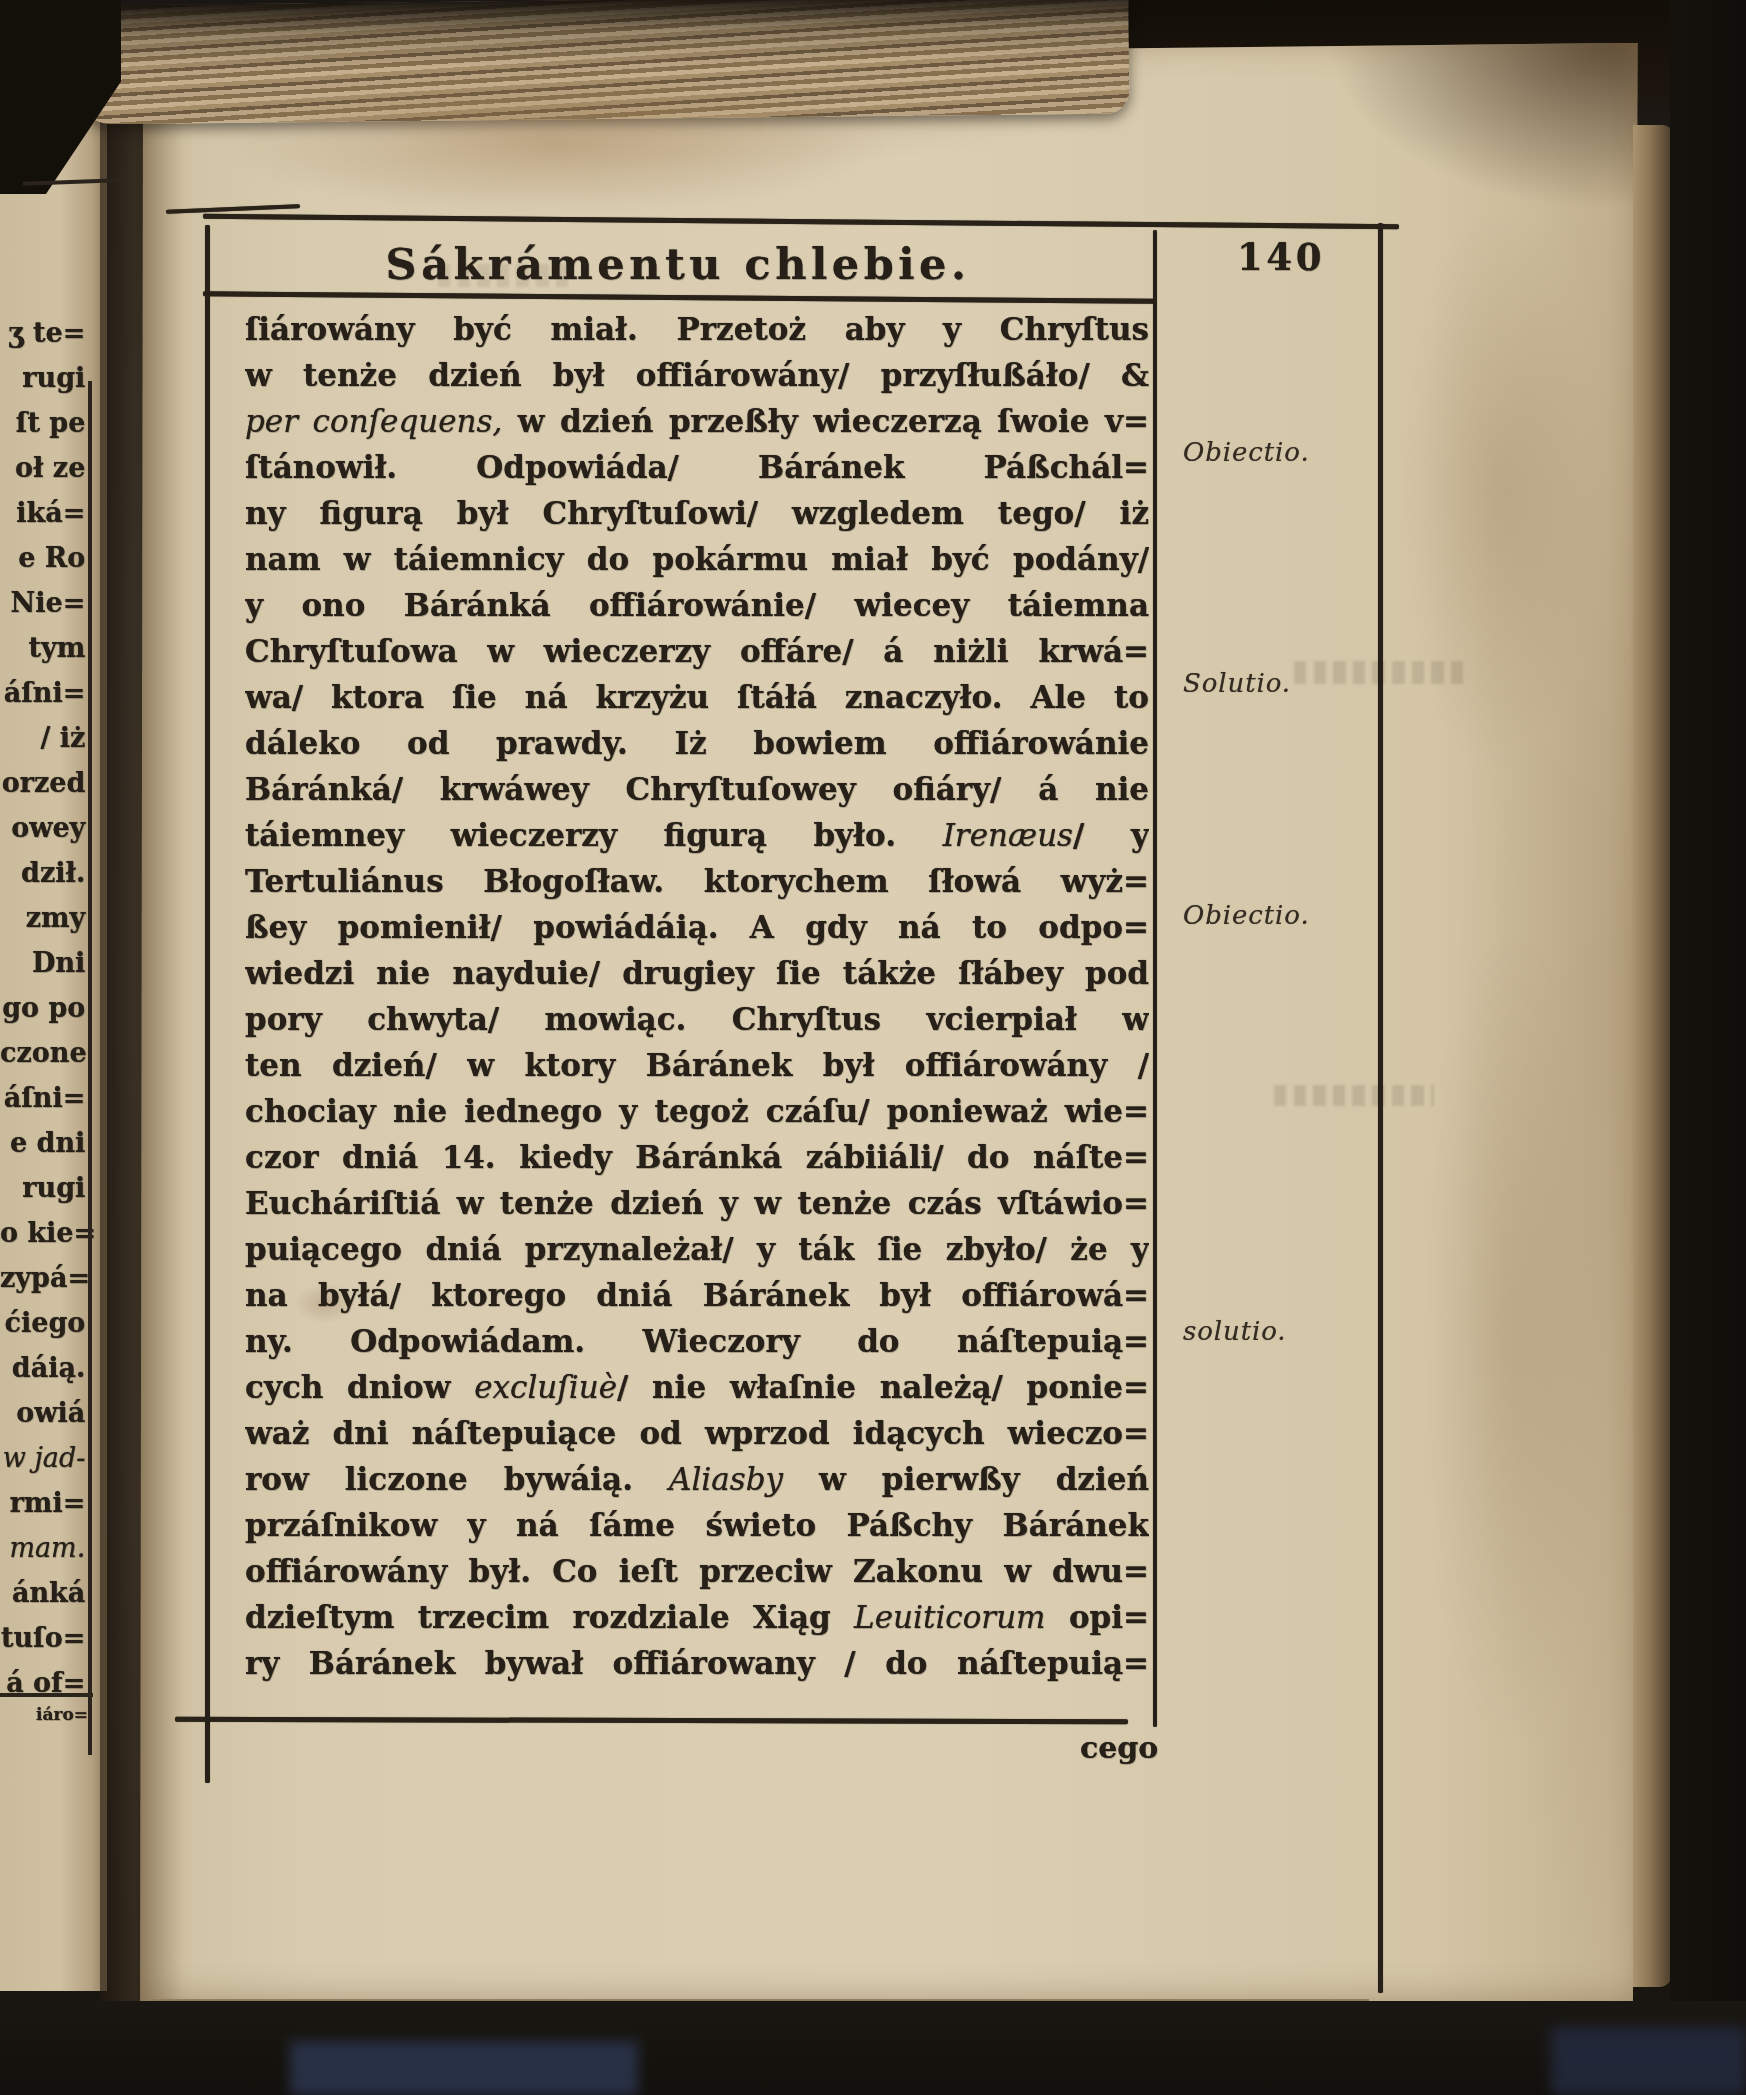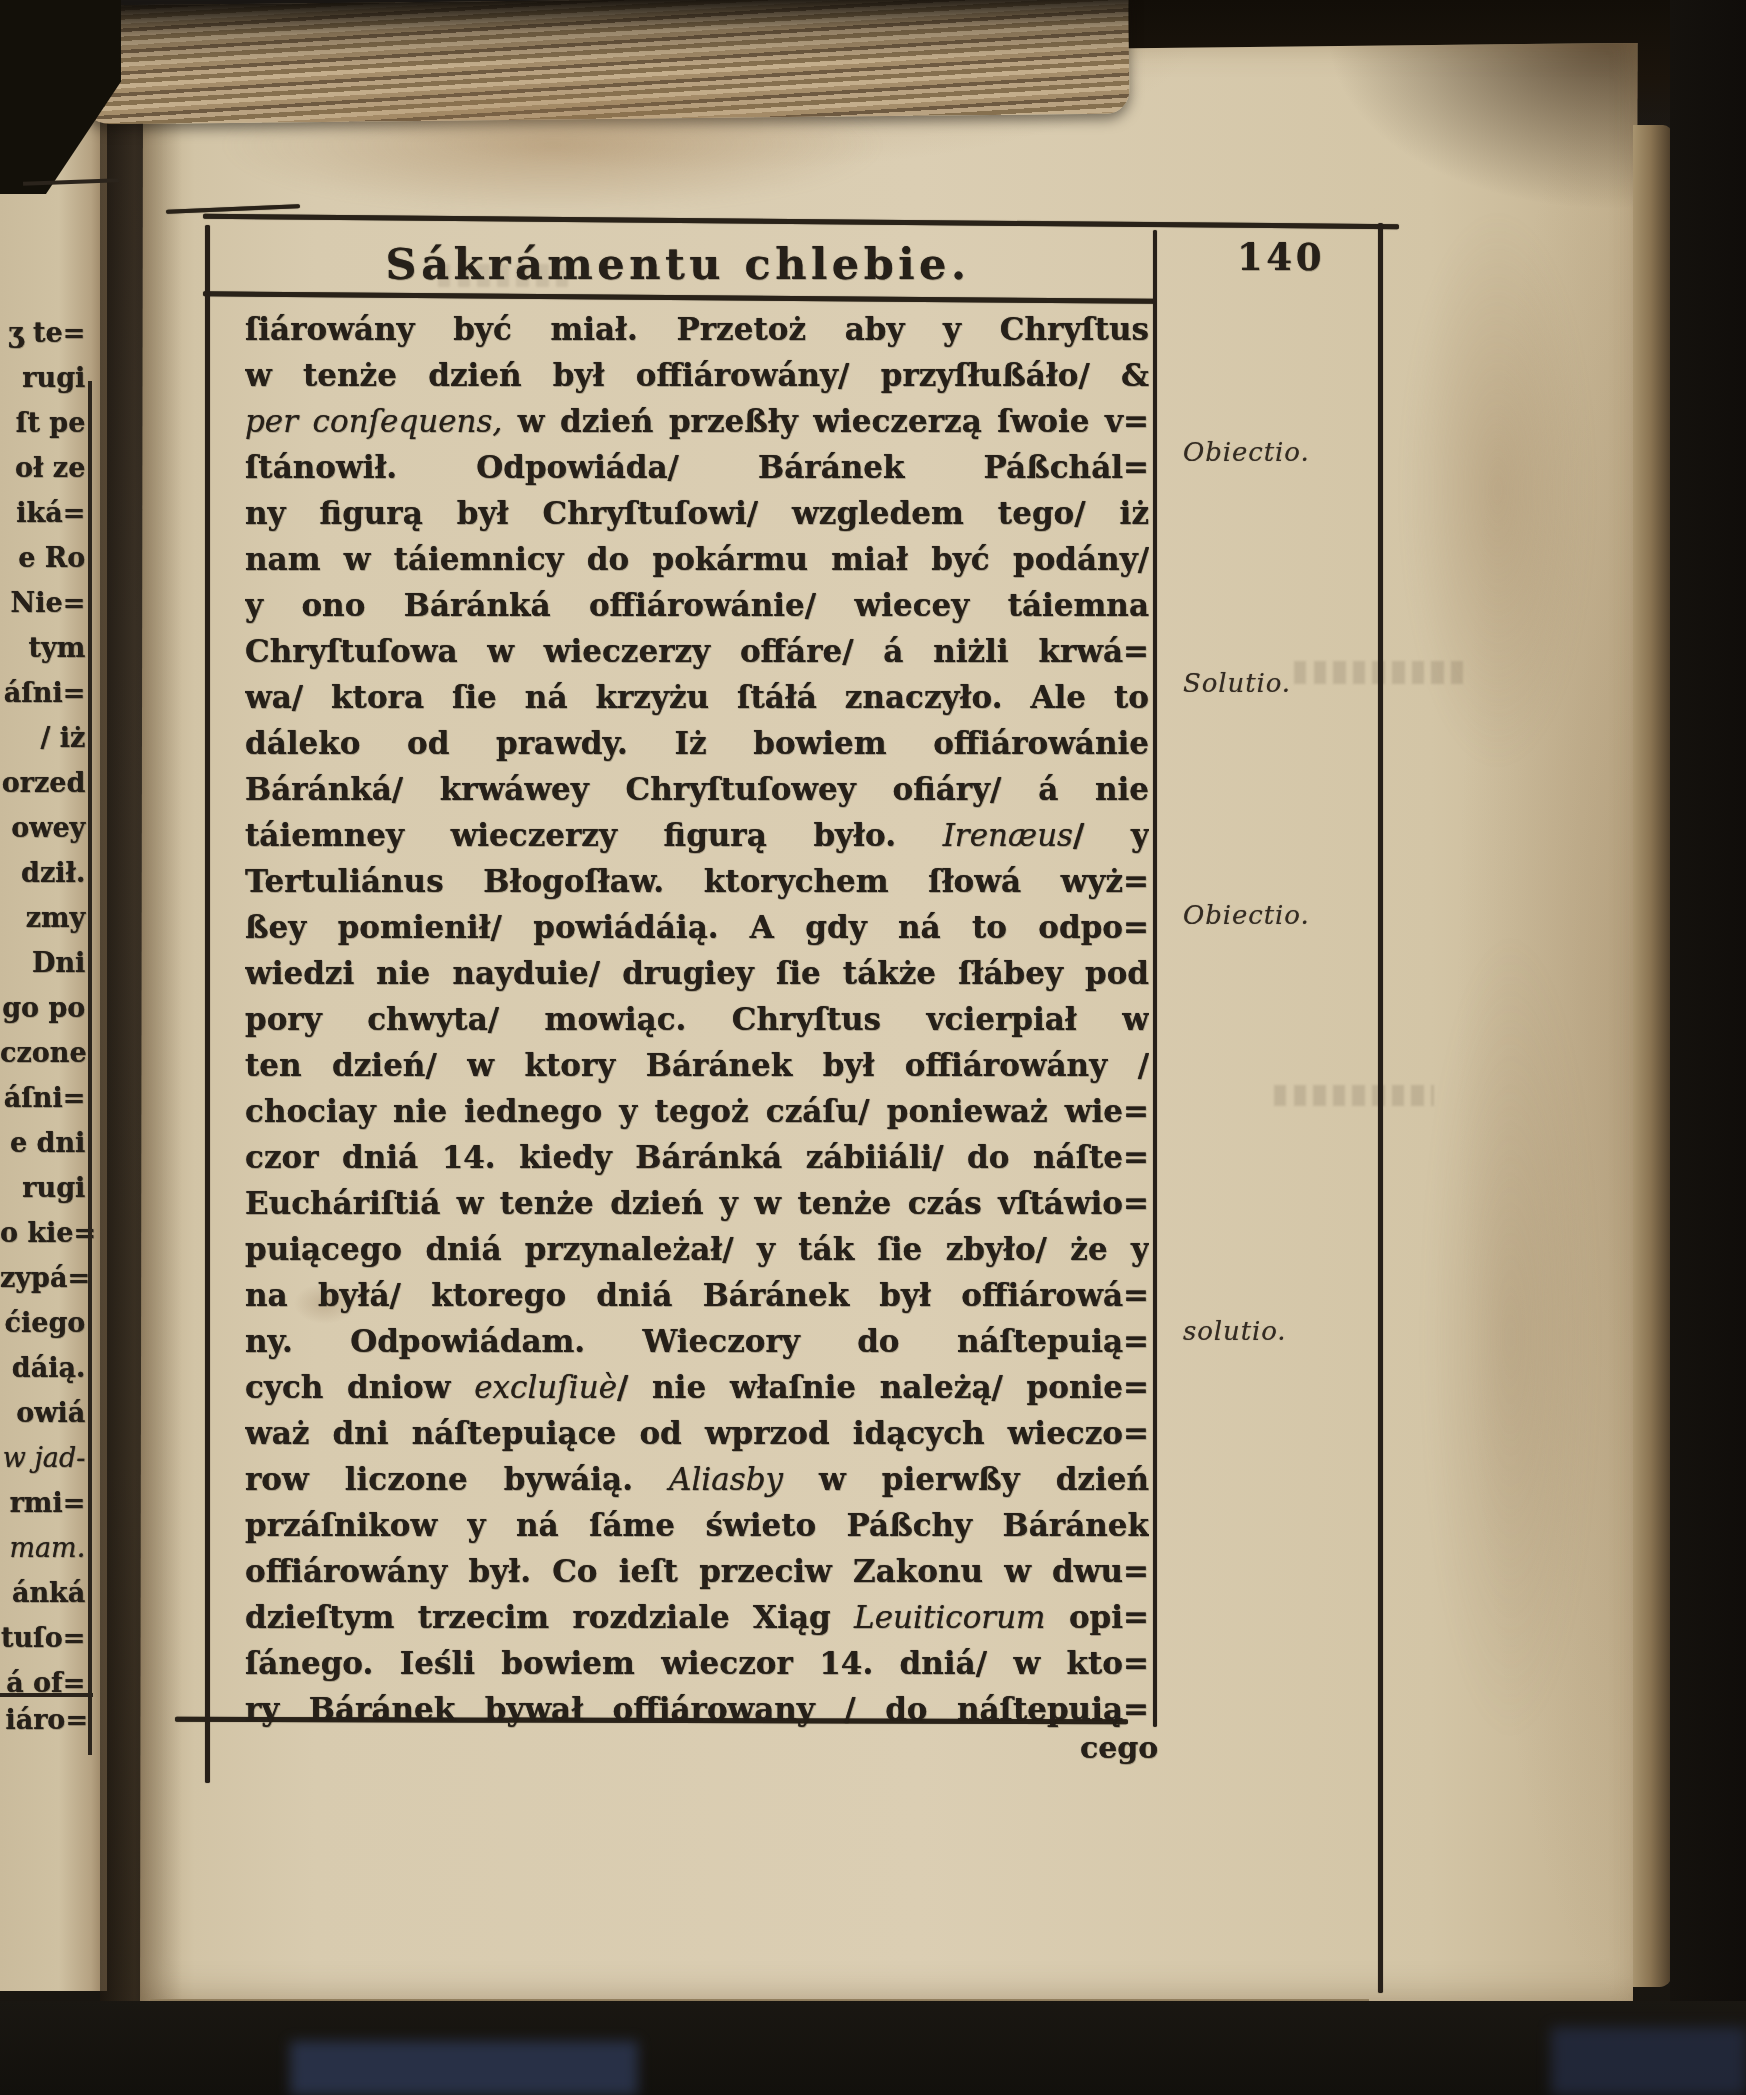--- a/index.html
+++ b/index.html
@@ -94,21 +94,21 @@
   }
   .page-number{left:1237px;top:235px;width:107px;text-align:left;font-size:37px;font-weight:bold;letter-spacing:3.6px;}
   .body-block{left:217px;top:306px;width:932px;}
   .line{height:46px;line-height:46px;font-size:31px;overflow:hidden;text-align:justify;word-spacing:2.7px;margin-left:28px;}
   .line::after{content:"";display:inline-block;width:100%;height:0;}
   .margin-note{left:1167px;width:205px;font-size:26px;font-style:italic;color:#332b22;letter-spacing:0.9px;
     text-shadow:0 0 0.9px rgba(45,36,26,.6);margin-left:16px;}
   .catchword{left:1032px;top:1730px;font-size:30px;font-weight:bold;margin-left:48px;}
   .lp-frags{left:0;top:310px;width:88px;}
   .frag{height:45px;line-height:45px;font-size:27px;text-align:right;padding-right:2.7px;white-space:nowrap;overflow:visible;}
-  .lp-below{left:0;top:1704px;width:88px;text-align:right;font-size:27px;font-weight:bold;padding-right:1.8px;}
+  .lp-below{left:0;top:1704px;width:88px;text-align:right;font-size:17px;font-weight:bold;padding-right:1.8px;}
 </style>
 </head>
 <body>
 
 <div class="scene">
 
   <div class="abs corner-tr"></div>
   <div class="abs left-paper"></div>
   <div class="abs main-paper"></div>
   <div class="abs gutter"></div>
@@ -159,21 +159,20 @@
       <div class="line"><span class="bl">Eucháriſtiá w tenże dzień y w tenże czás vſtáwio=</span></div>
       <div class="line"><span class="bl">puiącego dniá przynależał/ y ták ſie zbyło/ że y</span></div>
       <div class="line"><span class="bl">na byłá/ ktorego dniá Báránek był offiárowá=</span></div>
       <div class="line"><span class="bl">ny. Odpowiádam. Wieczory do náſtepuią=</span></div>
       <div class="line"><span class="bl">cych dniow </span><span class="it">excluſiuè</span><span class="bl">/ nie właſnie należą/ ponie=</span></div>
       <div class="line"><span class="bl">waż dni náſtepuiące od wprzod idących wieczo=</span></div>
       <div class="line"><span class="bl">row liczone bywáią. </span><span class="it">Aliasby</span><span class="bl"> w pierwßy dzień</span></div>
       <div class="line"><span class="bl">przáſnikow y ná ſáme świeto Páßchy Báránek</span></div>
       <div class="line"><span class="bl">offiárowány był. Co ieſt przeciw Zakonu w dwu=</span></div>
       <div class="line"><span class="bl">dzieſtym trzecim rozdziale Xiąg </span><span class="it">Leuiticorum</span><span class="bl"> opi=</span></div>
-      <div class="line"><span class="bl">ſánego. Ieśli bowiem wieczor 14. dniá/ w kto=</span></div>
       <div class="line"><span class="bl">ry Báránek bywał offiárowany / do náſtepuią=</span></div>
     </div>
 
   <div id="margin-notes">
       <div class="abs margin-note" style="top: 437px;">Obiectio.</div>
       <div class="abs margin-note" style="top: 668px;">Solutio.</div>
       <div class="abs margin-note" style="top: 900px;">Obiectio.</div>
       <div class="abs margin-note" style="top: 1316px;">solutio.</div>
     </div>
 

